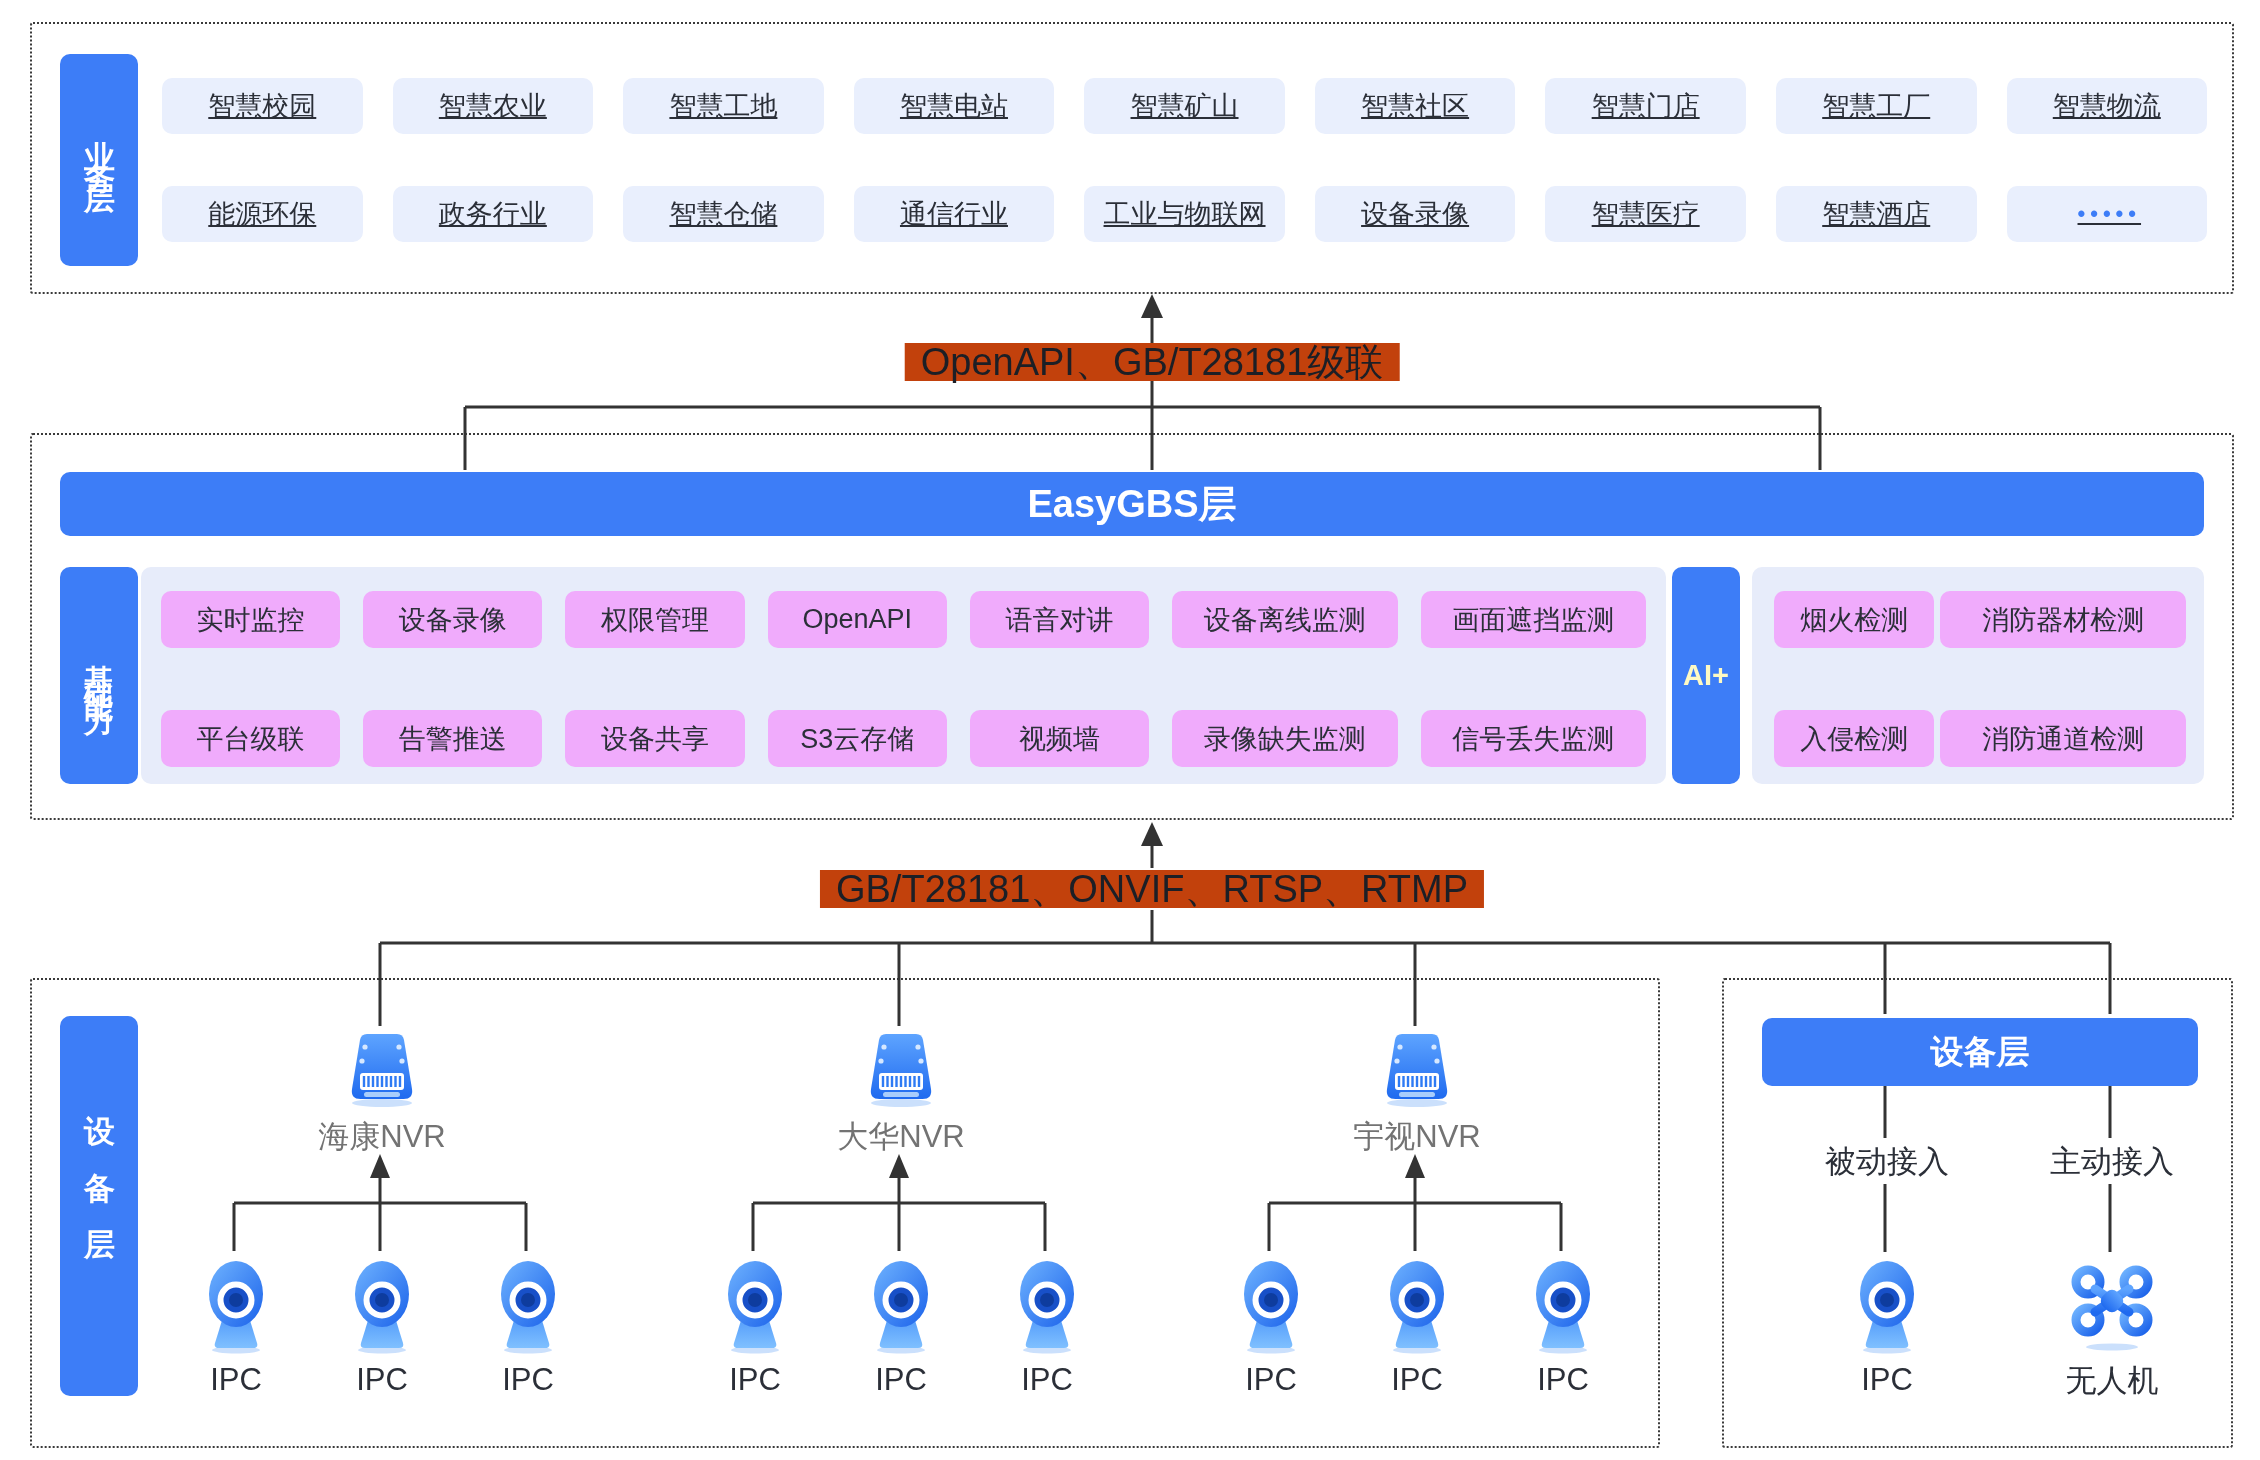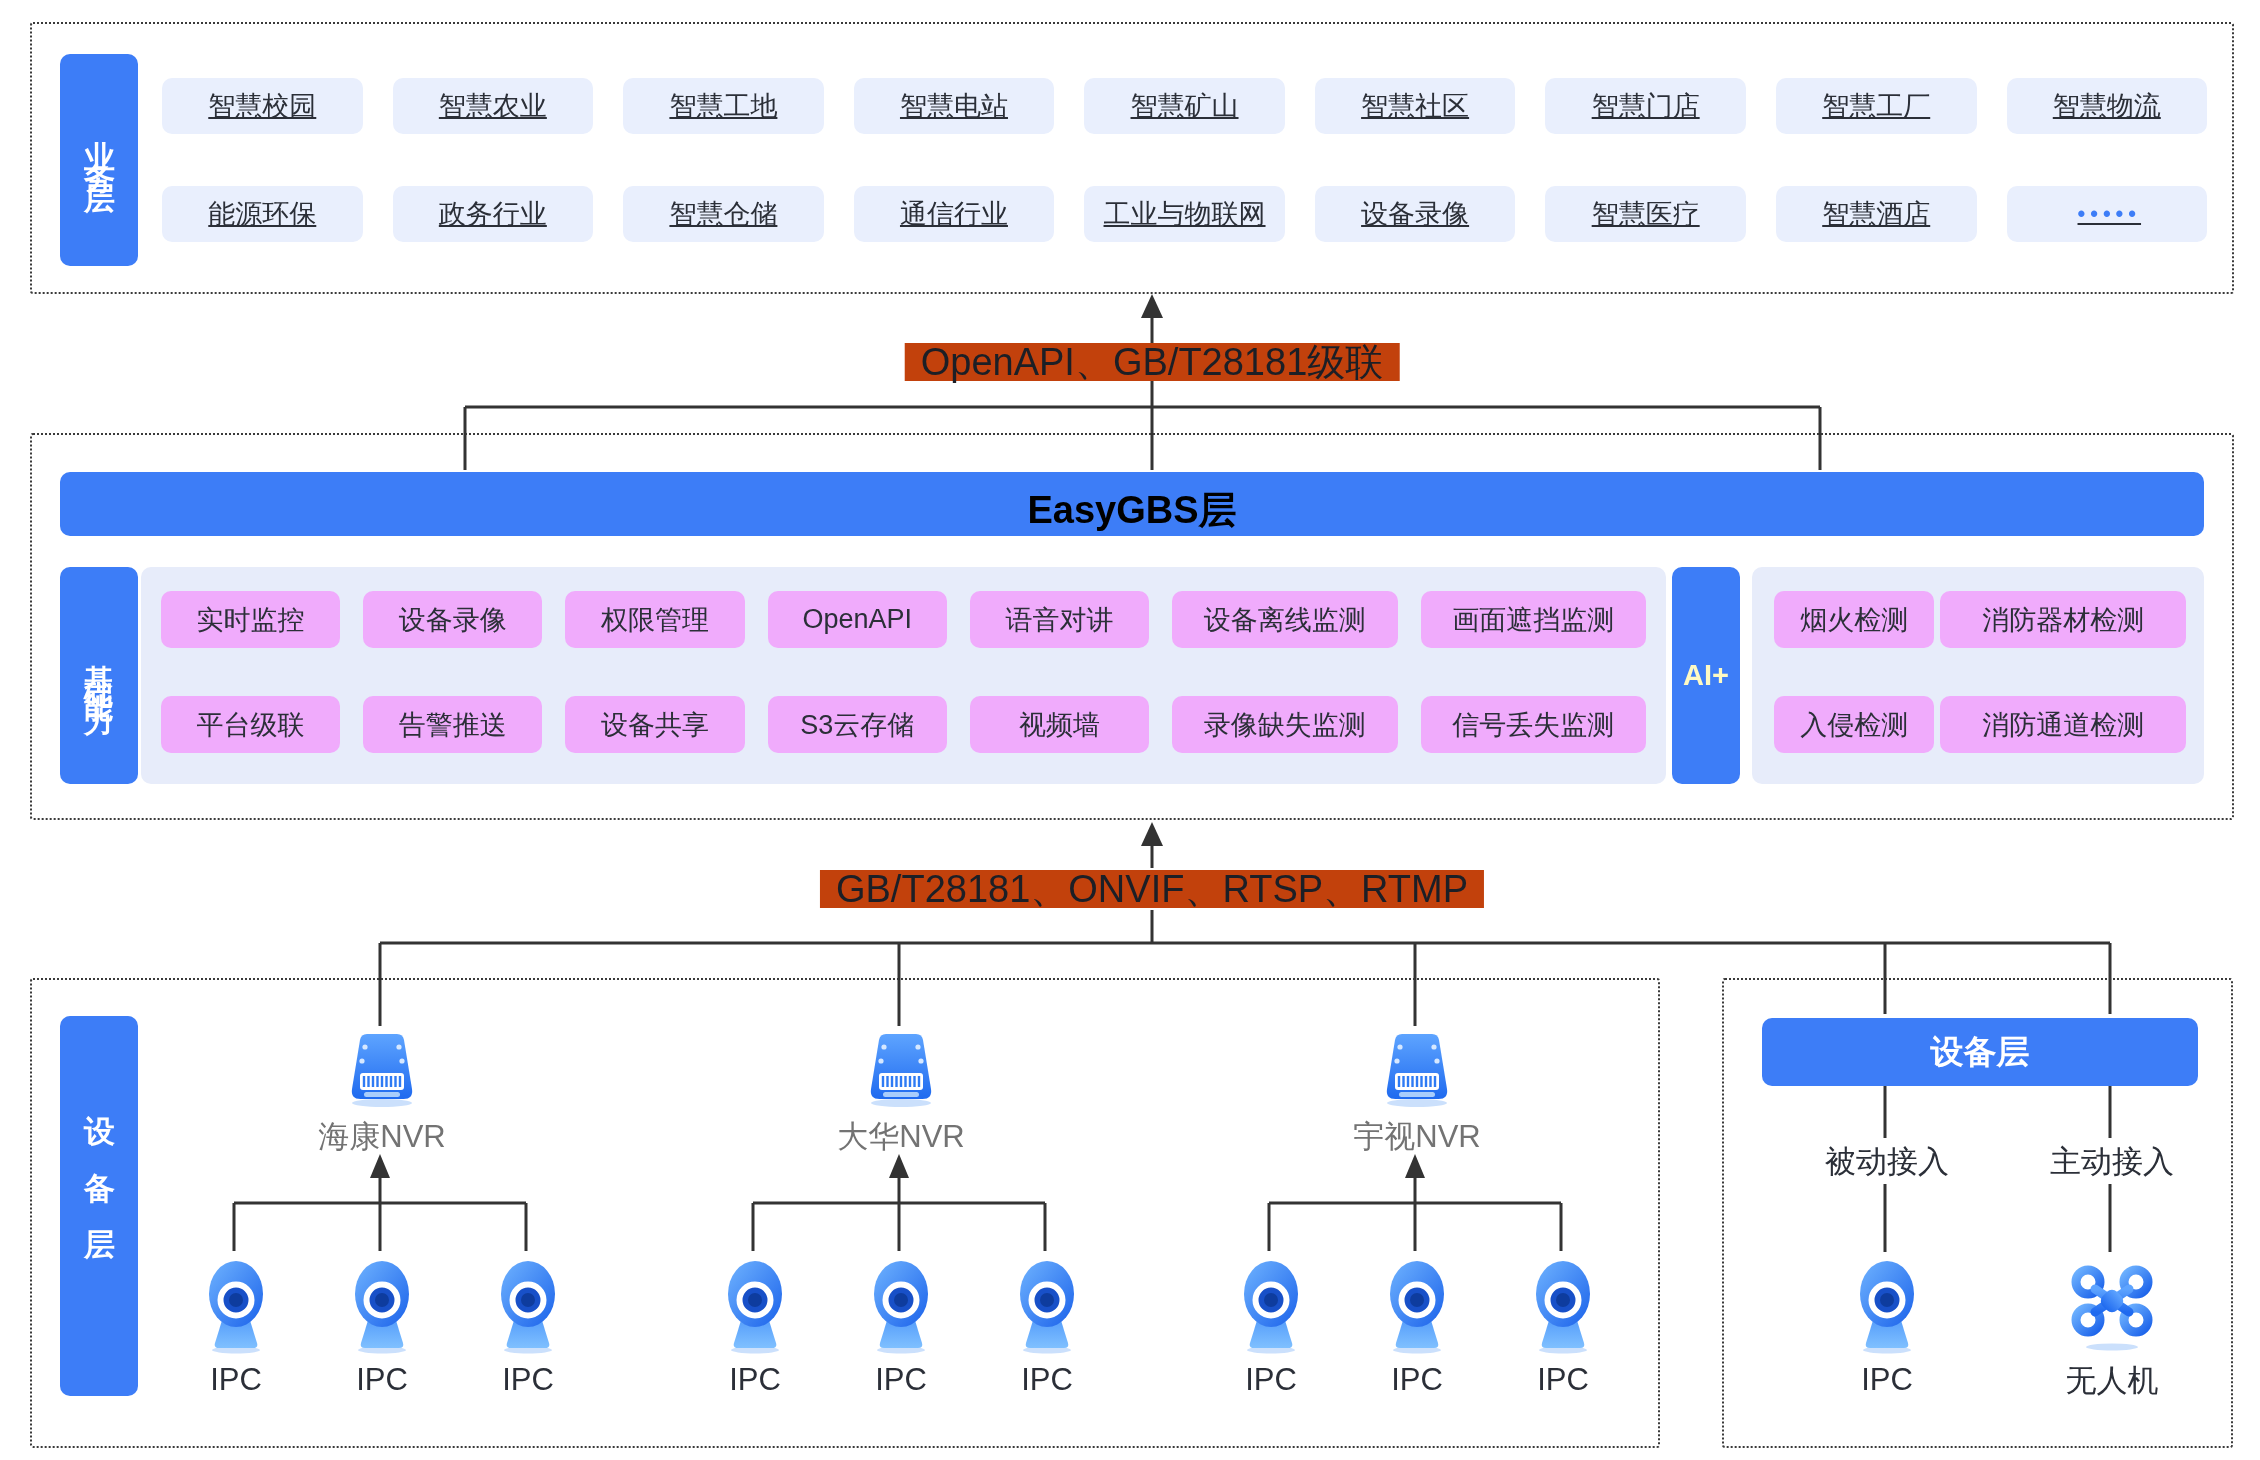--- a/index.html
+++ b/index.html
@@ -24,30 +24,30 @@
   .chip-row{position:absolute;display:flex;}
   .chip{display:flex;align-items:center;justify-content:center;border-radius:10px;
         font-size:27px;font-weight:500;color:#2b2f38;height:56px;}
   .chip.lt{background:#E9EFFD;text-decoration:underline;}
   #biz-row1{left:130px;top:54px;width:2045px;gap:30px;}
   #biz-row2{left:130px;top:162px;width:2045px;gap:30px;}
   #biz-row1 .chip,#biz-row2 .chip{flex:1 1 0;}
   .dots{color:#3D7DF7;font-size:22px;letter-spacing:5px;font-weight:700;padding-left:5px;}
   
   #easygbs-bar{position:absolute;left:28px;top:37px;width:2144px;height:64px;background:#3D7DF7;
-               border-radius:10px;display:flex;align-items:flex-end;justify-content:center;
-               color:#000000;font-size:38px;font-weight:600;}
+               border-radius:10px;display:flex;align-items:center;justify-content:center;
+               color:#ffffff;font-size:38px;font-weight:600;}
   .panel{position:absolute;top:132px;height:217px;background:#E7ECFA;border-radius:10px;}
   #cap-panel{left:109px;width:1525px;}
   #ai-panel{left:1720px;width:452px;}
   #ai-bar{left:1640px;top:132px;width:68px;height:217px;}
   #ai-bar .ai-text{color:#fef9c3;font-size:29px;font-weight:700;}
   .panel .chip-row{left:20px;right:20px;gap:23px;}
   .panel .row1{top:24px;}
-  .panel .row2{top:129px;}
+  .panel .row2{top:143px;}
   .chip.wh{background:#f0abfc;height:57px;}
   .cap{flex:178 1 0;}
   .cap-wide{flex:224 1 0;}
   #ai-panel .chip-row{left:22px;right:18px;gap:6px;}
   .ai-a{flex:150 1 0;}
   .ai-b{flex:230 1 0;}
   
   .conn-label{position:absolute;transform:translateX(-50%);background:#c2410c;padding:0 16px;
               font-size:38px;color:#1c1f26;white-space:nowrap;line-height:38px;}
   #conn-top{left:1152px;top:343px;}

